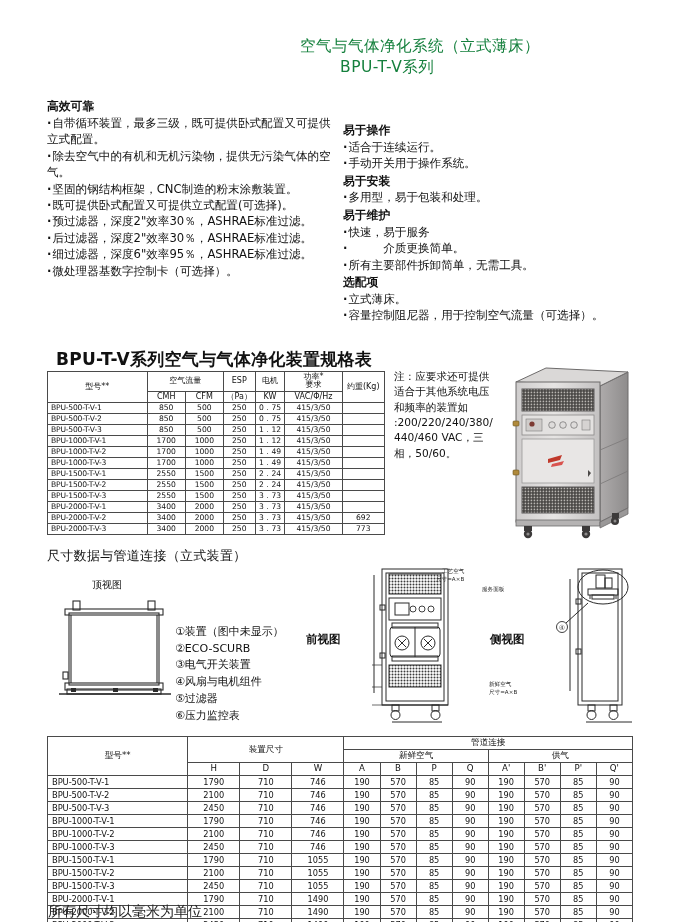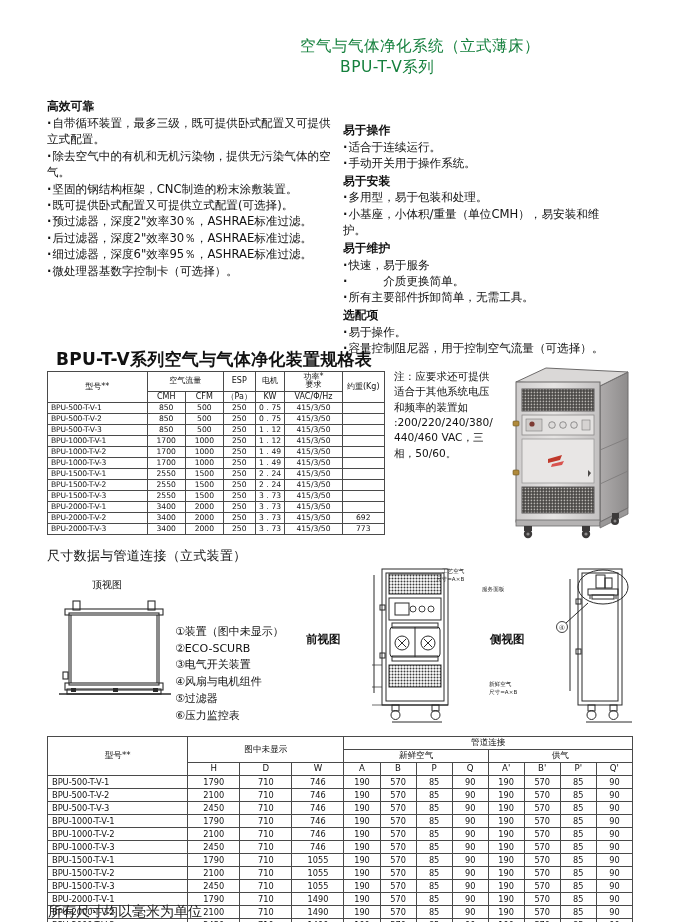--- a/index.html
+++ b/index.html
@@ -128,27 +128,26 @@
       <div class="bullet">后过滤器，深度2"效率30％，ASHRAE标准过滤。</div>
       <div class="bullet">细过滤器，深度6"效率95％，ASHRAE标准过滤。</div>
       <div class="bullet">微处理器基数字控制卡（可选择）。</div>
     </div>
   <div class="col col-right" id="col-right">
       <div class="sec-head">易于操作</div>
       <div class="bullet">适合于连续运行。</div>
       <div class="bullet">手动开关用于操作系统。</div>
       <div class="sec-head">易于安装</div>
       <div class="bullet">多用型，易于包装和处理。</div>
-      <div class="bullet">小基座，小体积/重量（单位CMH），易安装和维护。</div>
       <div class="sec-head">易于维护</div>
       <div class="bullet">快速，易于服务</div>
       <div class="bullet">　　　介质更换简单。</div>
       <div class="bullet">所有主要部件拆卸简单，无需工具。</div>
       <div class="sec-head">选配项</div>
-      <div class="bullet">易于操作。</div>
+      <div class="bullet">立式薄床。</div>
       <div class="bullet">容量控制阻尼器，用于控制空气流量（可选择）。</div>
     </div>
 
   <div class="spec-heading">BPU-T-V系列空气与气体净化装置规格表</div>
 
   <div class="spec-wrap">
     <table class="spec-table">
       <thead>
         <tr>
           <th class="c-model" rowspan="2">型号**</th>
@@ -478,21 +477,21 @@
     </svg>
   </div>
   <div class="diag-note" style="left:489px; top:681px;">新鲜空气</div>
   <div class="diag-note" style="left:489px; top:689px;">尺寸=A×B</div>
 
   <div class="dim-wrap">
     <table class="dim-table">
       <thead>
         <tr>
           <th class="dm-model" rowspan="3">型号**</th>
-          <th colspan="3" rowspan="2">图中未显示</th>
+          <th colspan="3" rowspan="2">装置尺寸</th>
           <th colspan="8">管道连接</th>
         </tr>
         <tr>
           <th colspan="4">新鲜空气</th>
           <th colspan="4">供气</th>
         </tr>
         <tr>
           <th class="dm-h">H</th>
           <th class="dm-d">D</th>
           <th class="dm-w">W</th>

